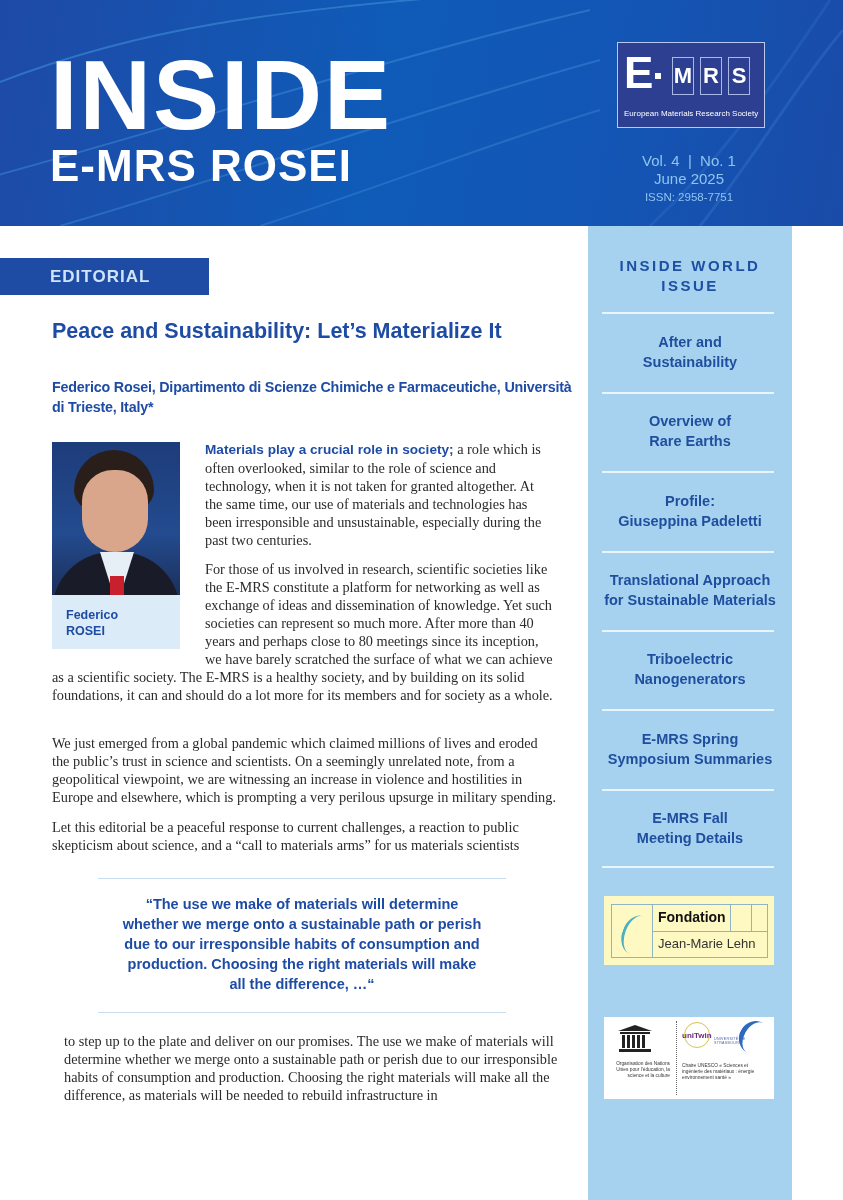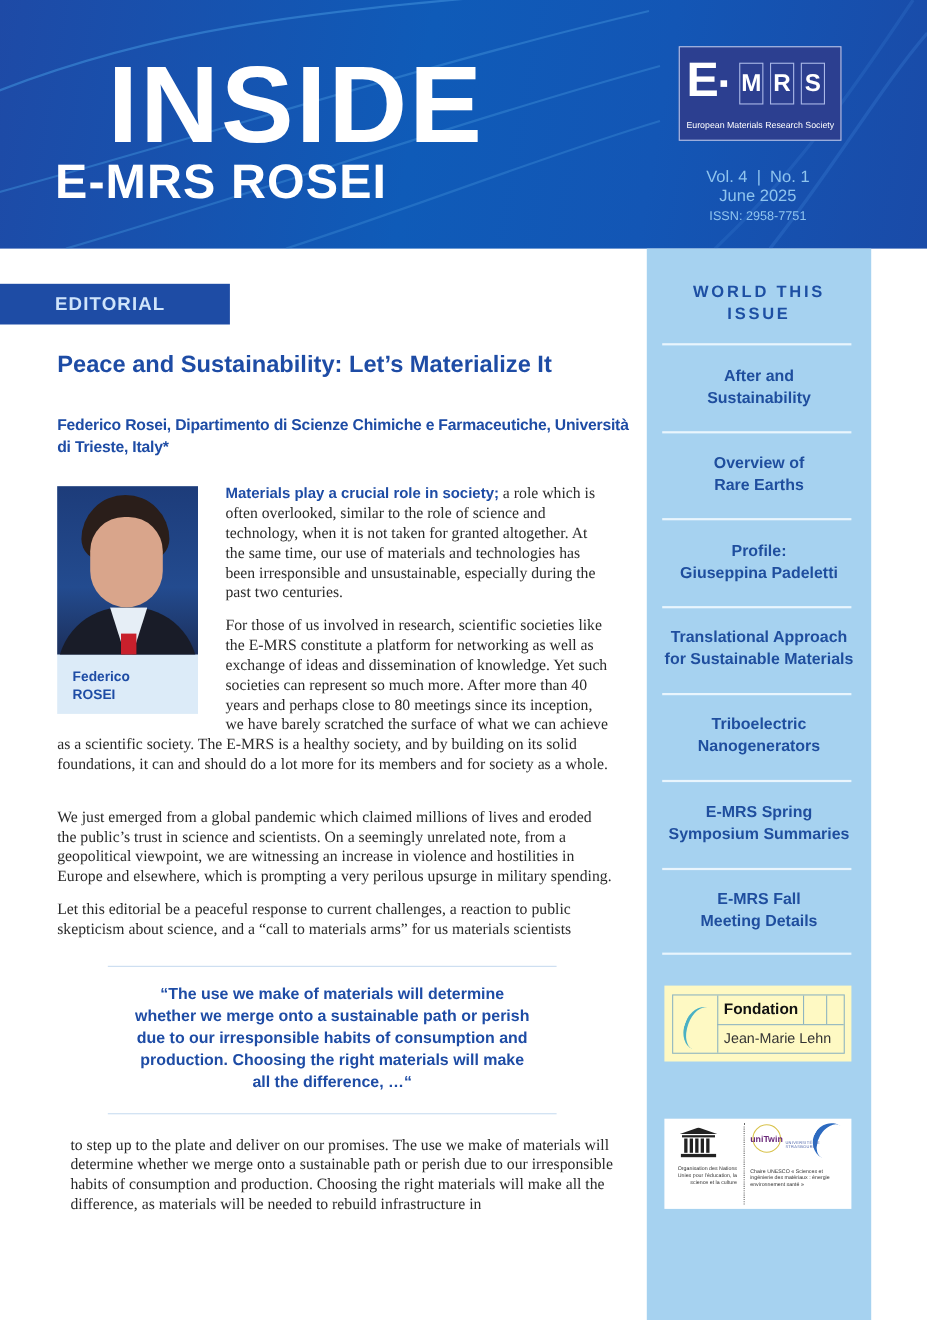--- a/index.html
+++ b/index.html
@@ -1,21 +1,21 @@
 <!DOCTYPE html>
 <html><head>
 <meta charset="utf-8">
 <style>
   html, body { margin: 0; padding: 0; }
   body { width: 843px; height: 1200px; position: relative; background: #ffffff; overflow: hidden; font-family: "Liberation Sans", sans-serif; }
 
   .header { position: absolute; left: 0; top: 0; width: 843px; height: 226px;
     background: linear-gradient(100deg, #1e4aa6 0%, #0f5bb8 45%, #1356b5 70%, #1a4ba8 100%); overflow: hidden; }
   .header svg.waves { position: absolute; left: 0; top: 0; }
-  .title-main { position: absolute; left: 50px; top: 45px; color: #fff; font-weight: 700; font-size: 99px; line-height: 1; letter-spacing: 2px; margin-left: 48px; }
+  .title-main { position: absolute; left: 50px; top: 45px; color: #fff; font-weight: 700; font-size: 99px; line-height: 1; letter-spacing: 2px; }
   .title-sub { position: absolute; left: 50px; top: 144px; color: #fff; font-weight: 700; font-size: 44px; line-height: 1; letter-spacing: 1px; }
 
   .logo { position: absolute; left: 617px; top: 42px; width: 146px; height: 84px; border: 1px solid #b9c8ee; background: #2c3f90; }
   .logo .e { position: absolute; left: 6px; top: 8px; color: #fff; font-size: 44px; font-weight: 700; line-height: 1; }
   .logo .dot { position: absolute; left: 37px; top: 30px; width: 6px; height: 6px; background: #fff; }
   .logo .box { position: absolute; top: 14px; width: 20px; height: 36px; border: 1px solid #aab8e8; color: #fff; font-weight: 700; font-size: 22px; text-align: center; line-height: 36px; }
   .logo .tag { position: absolute; left: 6px; top: 66px; color: #fff; font-size: 8px; white-space: nowrap; }
 
   .issue-info { position: absolute; left: 600px; top: 152px; width: 178px; text-align: center; color: #8fc4ee; font-weight: 400; }
   .issue-info .vol { font-size: 15px; line-height: 18px; }
@@ -100,21 +100,21 @@
 
   <div class="issue-info">
     <div class="vol" style="white-space:pre">Vol. 4  |  No. 1</div>
     <div class="date">June 2025</div>
     <div class="issn">ISSN: 2958-7751</div>
   </div>
 </div>
 
 <div class="sidebar">
   <div class="heading">
-    <div>WORLD THIS</div>
+    <div>INSIDE WORLD</div>
     <div>ISSUE</div>
   </div>
 
   <div class="toc-rule" style="top:86px"></div>
   <div class="toc-item" style="top:106px">
     <div>After and</div>
     <div>Sustainability</div>
   </div>
   <div class="toc-rule" style="top:166px"></div>
   <div class="toc-item" style="top:185px">

